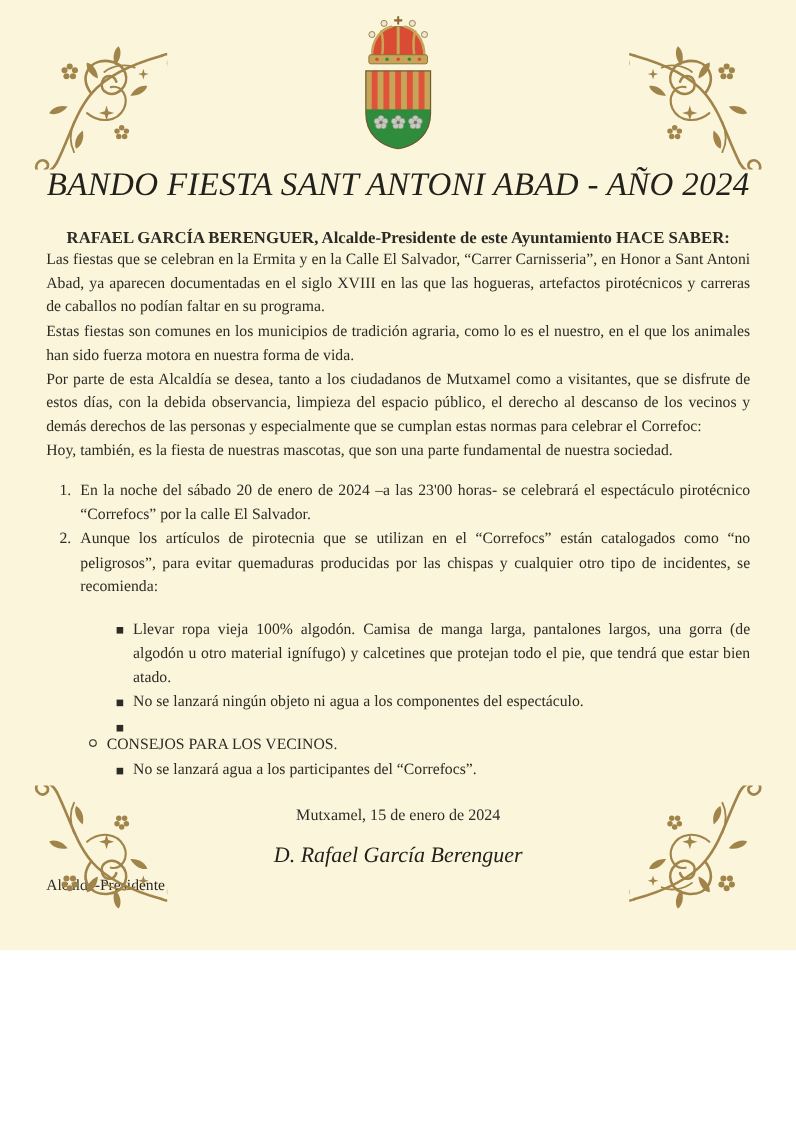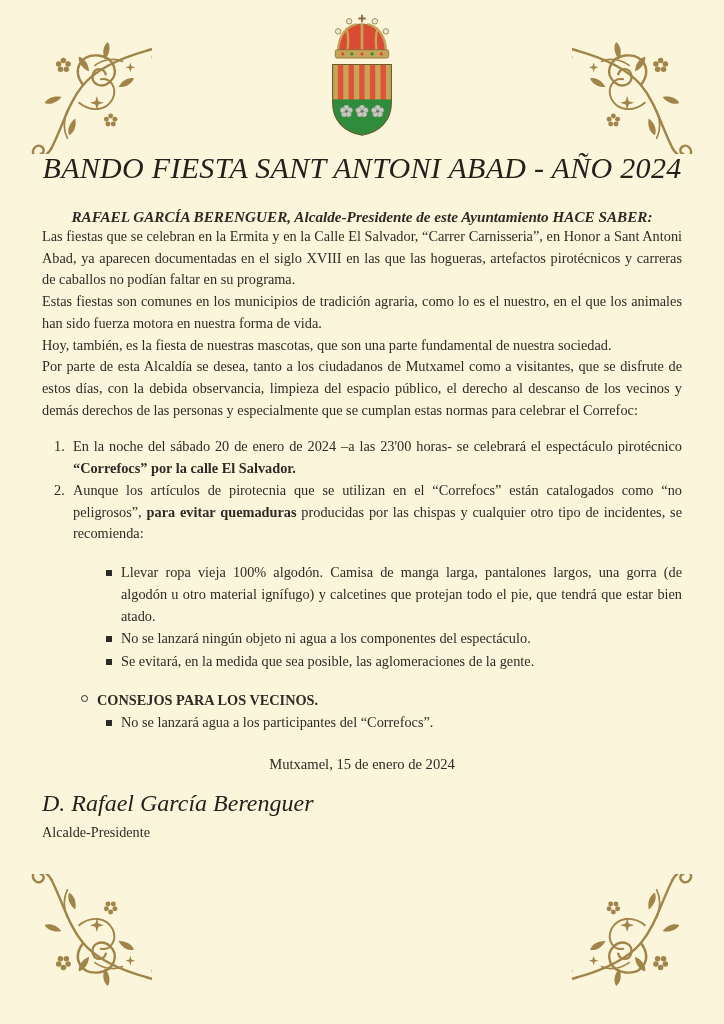--- a/index.html
+++ b/index.html
@@ -10,21 +10,21 @@
     --gold:#c7a558;
     --gold-dark:#8a6b35;
     --red:#e0523a;
     --green:#2f8c3c;
     --pearl:#eee6cf;
   }
   *{margin:0;padding:0;box-sizing:border-box;}
   html,body{width:724px;}
   .page{
     position:relative;
-    width:724px;height:1024px;
+    width:724px;height:864px;
     background:var(--bg);
     color:var(--ink);
     font-family:"Liberation Serif", serif;
     overflow:hidden;
   }
   .orn{position:absolute;width:128px;height:128px;}
   .orn.tl{left:24px;top:26px;}
   .orn.tr{right:24px;top:26px;transform:scaleX(-1);}
   .orn.bl{left:24px;bottom:22px;transform:scaleY(-1);}
   .orn.br{right:24px;bottom:22px;transform:scale(-1,-1);}
@@ -37,21 +37,20 @@
     font-size:30px;
     letter-spacing:.3px;
     color:var(--title-ink);
   }
   .content{padding:0 42px;}
   .announce{
     margin-top:23px;
     text-align:center;
     font-weight:bold;
     font-size:15.2px;
-    font-style:italic;
   }
   .par{
     font-size:14.3px;
     line-height:1.52;
     text-align:justify;
   }
   .olist{margin-top:15px;font-size:14.3px;line-height:1.52;}
   .oli{position:relative;padding-left:31px;text-align:justify;}
   .oli .num{position:absolute;left:12px;}
   .advice{margin-top:17px;font-size:14.3px;line-height:1.52;}
@@ -60,25 +59,25 @@
     position:absolute;left:39px;top:5px;
     width:7px;height:7px;border:1.4px solid var(--ink);border-radius:50%;
   }
   .bli{position:relative;padding-left:79px;text-align:justify;margin-top:1px;font-family:Liberation Serif, serif;}
   .sb{
     position:absolute;left:64px;top:8px;
     width:6px;height:6px;background:var(--ink);
   }
   .dateline{margin-top:22px;text-align:center;font-size:14.6px;}
   .signature{
-    margin-top:17px;text-align:left;
-    font-style:italic;font-size:24px;color:var(--title-ink);
+    margin-top:17px;text-align:center;
+    font-style:italic;font-size:20px;color:var(--title-ink);
   }
   .role{margin-top:7px;text-align:left;font-size:14.2px;}
-  b{font-weight:bold;}
+  b{font-weight:normal;}
 </style>
 </head>
 <body>
 
 <svg width="0" height="0" style="position:absolute">
   <defs>
     <g id="flourish" fill="none" stroke="#a08449" stroke-width="2.4" stroke-linecap="round">
       <path d="M125,25 C100,32 75,42 60,60 C45,78 40,100 28,124"></path>
       <path d="M125,25 c10,-4 18,0 17,7 c-1,6 -9,7 -11,1 c-1,-4 3,-7 7,-5"></path>
       <path d="M28,124 c-5,9 -14,12 -18,7 c-3,-5 2,-11 7,-9 c4,2 4,7 0,8"></path>
@@ -196,41 +195,41 @@
   </svg>
 
   <h1 class="title">BANDO FIESTA SANT ANTONI ABAD - AÑO 2024</h1>
 
   <div class="content">
 
     <p class="announce">RAFAEL GARCÍA BERENGUER, Alcalde-Presidente de este Ayuntamiento HACE SABER:</p>
 
     <p class="par">Las fiestas que se celebran en la Ermita y en la Calle El Salvador, “Carrer Carnisseria”, en Honor a Sant Antoni Abad, ya aparecen documentadas en el siglo XVIII en las que las hogueras, artefactos pirotécnicos y carreras de caballos no podían faltar en su programa.</p>
     <p class="par">Estas fiestas son comunes en los municipios de tradición agraria, como lo es el nuestro, en el que los animales han sido fuerza motora en nuestra forma de vida.</p>
+    <p class="par">Por parte de esta Alcaldía se desea, tanto a los ciudadanos de Mutxamel como a visitantes, que se disfrute de estos días, con la debida observancia, limpieza del espacio público, el derecho al descanso de los vecinos y demás derechos de las personas y especialmente que se cumplan estas normas para celebrar el Correfoc:</p>
     <p class="par">Hoy, también, es la fiesta de nuestras mascotas, que son una parte fundamental de nuestra sociedad.</p>
-    <p class="par">Por parte de esta Alcaldía se desea, tanto a los ciudadanos de Mutxamel como a visitantes, que se disfrute de estos días, con la debida observancia, limpieza del espacio público, el derecho al descanso de los vecinos y demás derechos de las personas y especialmente que se cumplan estas normas para celebrar el Correfoc:</p>
 
     <div class="olist">
       <div class="oli">
         <span class="num">1.</span><span>En la noche del sábado 20 de enero de 2024 –a las 23'00 horas- se celebrará el espectáculo pirotécnico </span><b>“Correfocs” por la calle El Salvador.</b>
       </div>
       <div class="oli">
         <span class="num">2.</span><span>Aunque los artículos de pirotecnia que se utilizan en el “Correfocs” están catalogados como “no peligrosos”, </span><b>para evitar quemaduras</b><span> producidas por las chispas y cualquier otro tipo de incidentes, se recomienda:</span>
       </div>
     </div>
 
     <div class="advice">
       <div class="bli">
         <span class="sb"></span><span>Llevar ropa vieja 100% algodón. Camisa de manga larga, pantalones largos, una gorra (de algodón u otro material ignífugo) y calcetines que protejan todo el pie, que tendrá que estar bien atado.</span>
       </div>
       <div class="bli">
         <span class="sb"></span><span>No se lanzará ningún objeto ni agua a los componentes del espectáculo.</span>
       </div>
       <div class="bli">
-        <span class="sb"></span><span>Se evitará, en la medida que sea posible, las aglomeraciones de la gente.</span>
+        <span class="sb"></span>
       </div>
     </div>
 
     <div class="advice">
       <div class="ah">
         <span class="cb"></span><b>CONSEJOS PARA LOS VECINOS.</b>
       </div>
       <div class="bli">
         <span class="sb"></span><span>No se lanzará agua a los participantes del “Correfocs”.</span>
       </div>

